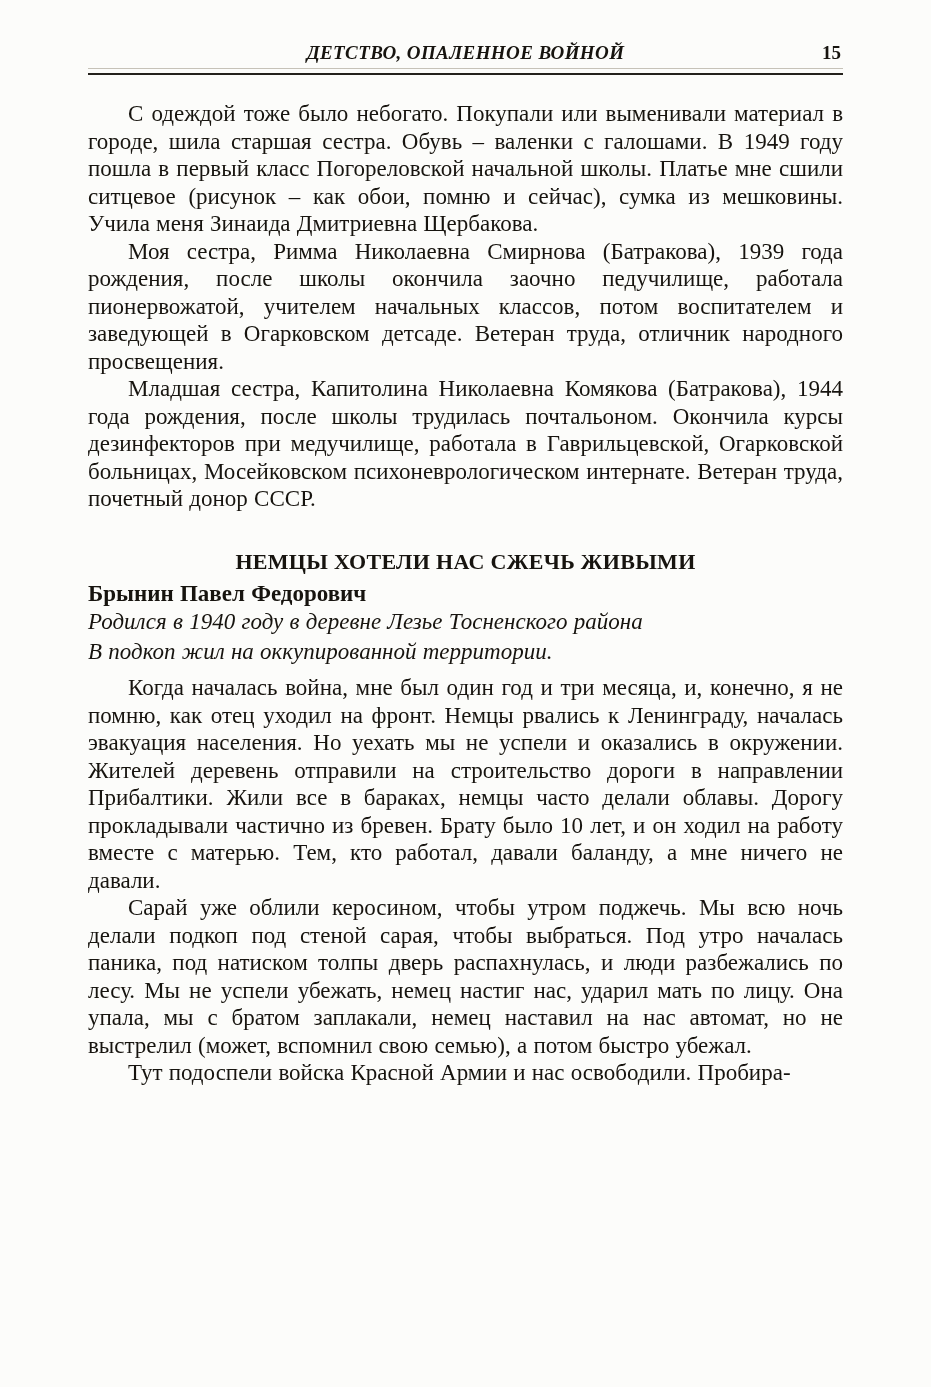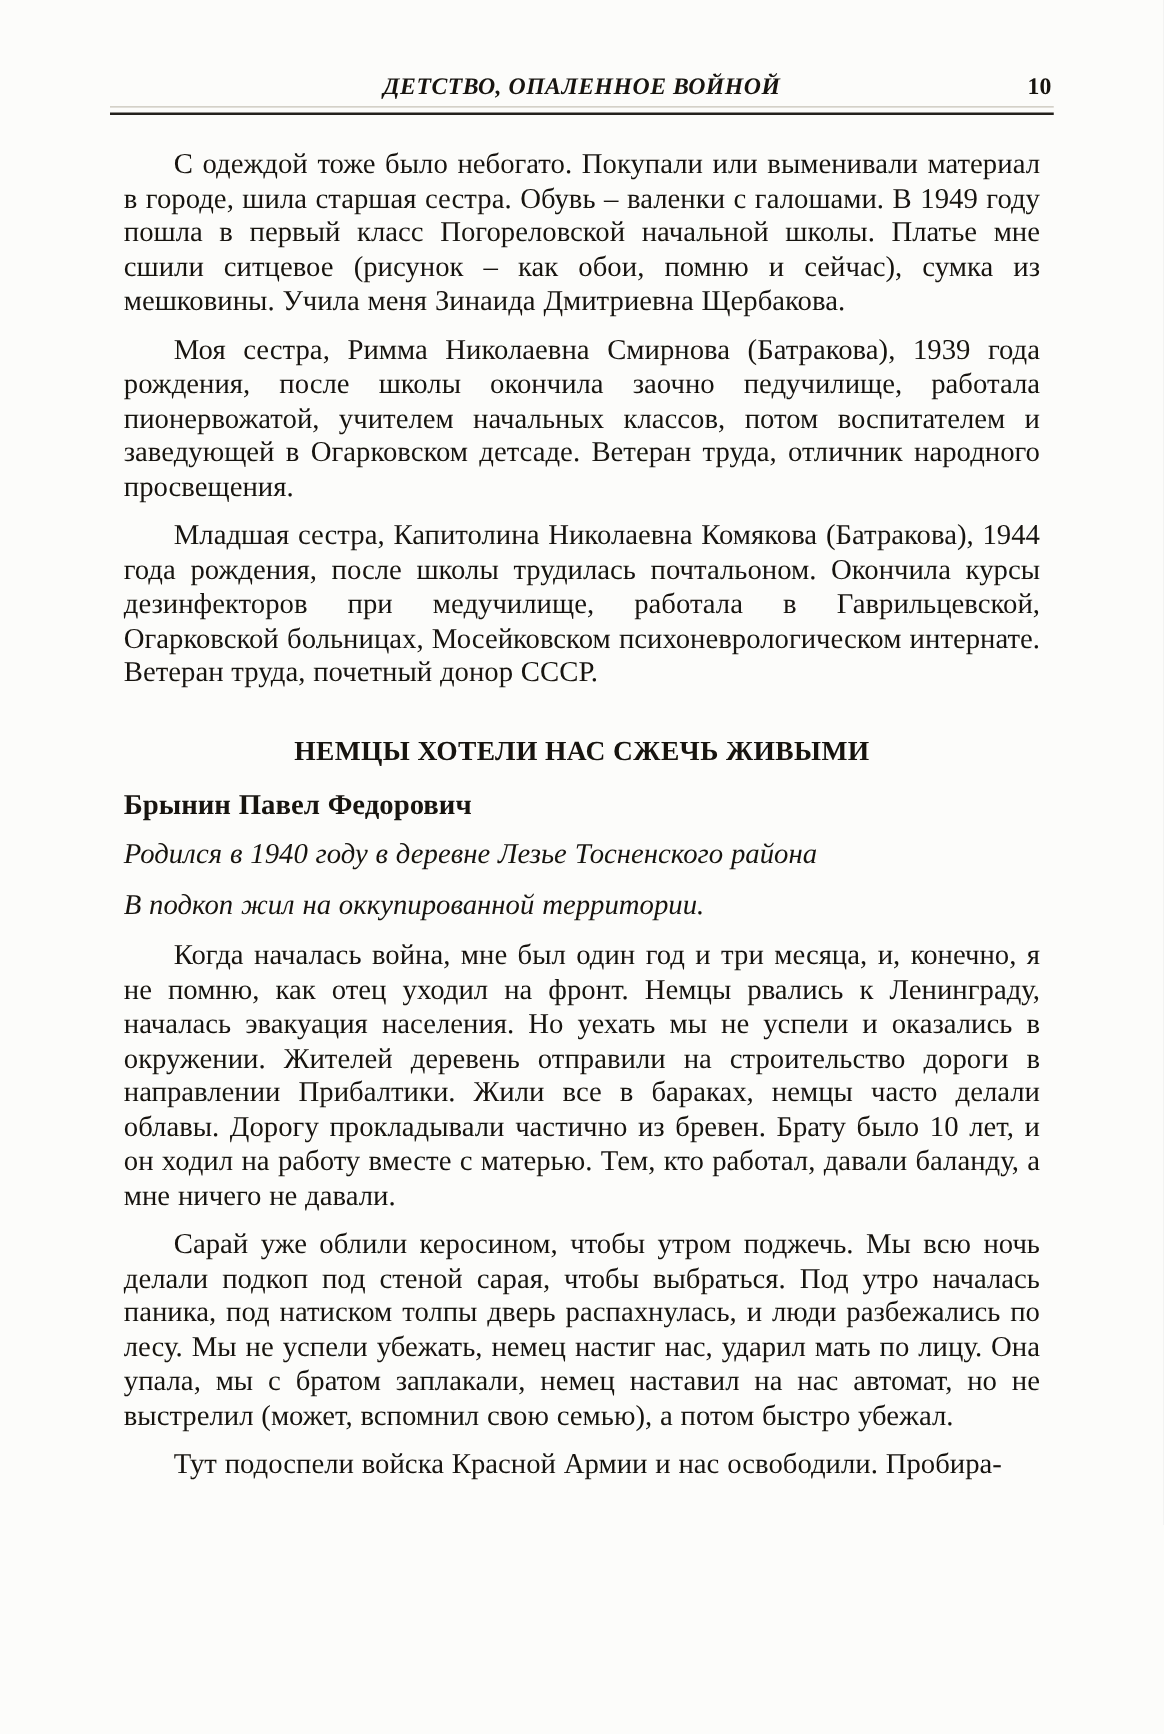--- a/index.html
+++ b/index.html
@@ -9,21 +9,21 @@
   }
   .page {
     position: relative;
     width: 931px;
     height: 1387px;
     margin: 0 auto;
     background: #fcfcfa;
     color: #17140f;
     font-family: "Liberation Serif", "DejaVu Serif", serif;
     box-sizing: border-box;
-    padding: 59px 88px 0 88px;
+    padding: 42px 88px 0 88px;
     overflow: hidden;
   }
   
   .page-header {
     position: relative;
     height: 22px;
   }
   .running-title {
     display: block;
     text-align: center;
@@ -45,21 +45,21 @@
     margin-top: 4px;
     height: 4px;
     border-top: 1px solid #c6c2b8;
     border-bottom: 2.5px solid #24211c;
   }
   
   .page-body {
     margin-top: 25px;
   }
   .page-body p {
-    margin: 11px;
+    margin: 0;
     font-size: 23px;
     line-height: 27.5px;
     text-align: justify;
     text-indent: 40px;
     word-spacing: 0.5px;
   }
   .section-title {
     margin: 31px 0 0 0;
     font-size: 22px;
     line-height: 36px;
@@ -86,21 +86,21 @@
     margin-bottom: 7px;
   }
 </style>
 </head>
 <body>
 
 <div class="page">
 
   <div class="page-header">
     <span class="running-title">ДЕТСТВО, ОПАЛЕННОЕ ВОЙНОЙ</span>
-    <span class="page-number">10</span>
+    <span class="page-number">15</span>
   </div>
 
   <div class="header-rule"></div>
 
   <div class="page-body">
 
     <p>С одеждой тоже было небогато. Покупали или выменивали материал в городе, шила старшая сестра. Обувь – валенки с галошами. В 1949 году пошла в первый класс Погореловской начальной школы. Платье мне сшили ситцевое (рисунок – как обои, помню и сейчас), сумка из мешковины. Учила меня Зинаида Дмитриевна Щербакова.</p>
 
     <p>Моя сестра, Римма Николаевна Смирнова (Батракова), 1939 года рождения, после школы окончила заочно педучилище, работала пионервожатой, учителем начальных классов, потом воспитателем и заведующей в Огарковском детсаде. Ветеран труда, отличник народного просвещения.</p>
 

